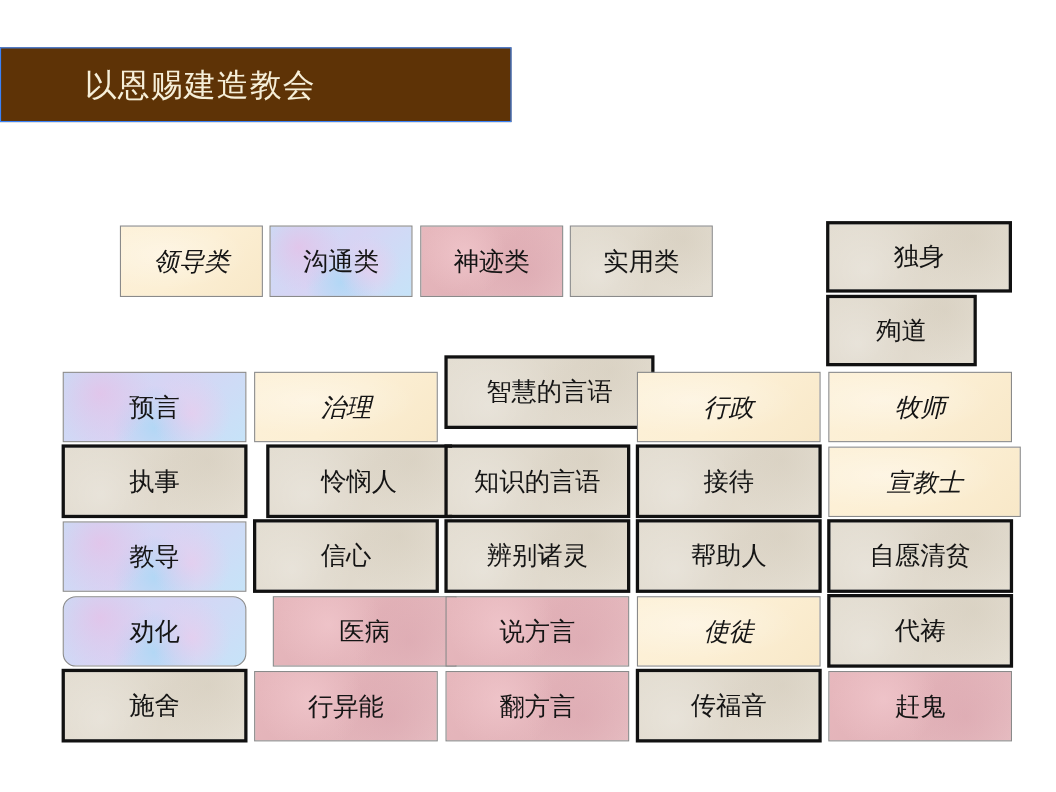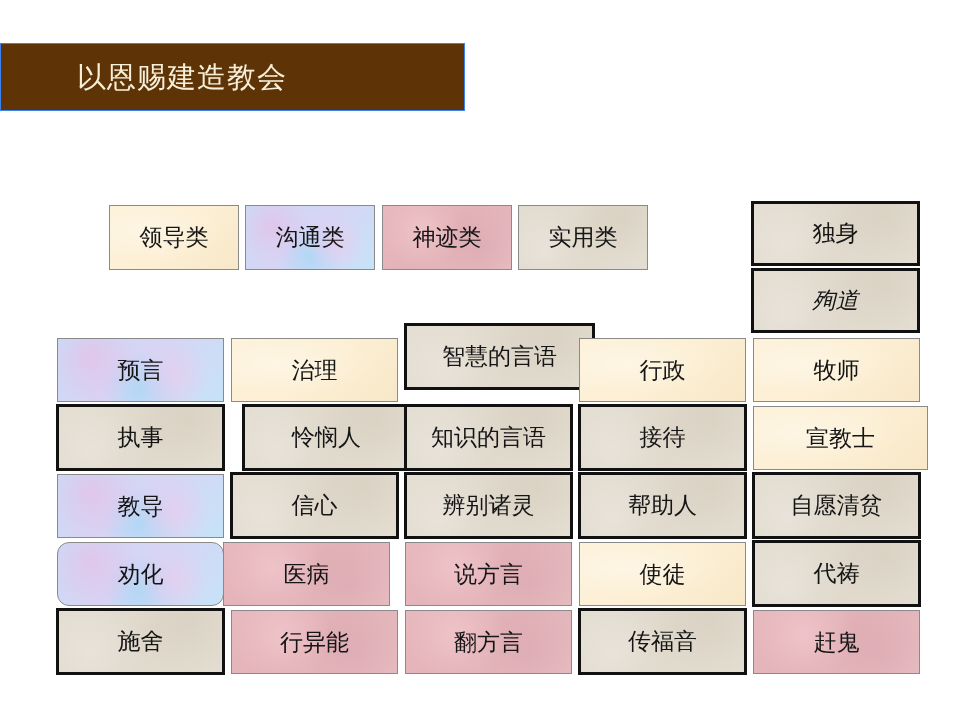--- a/index.html
+++ b/index.html
@@ -20,20 +20,21 @@
     position:absolute; box-sizing:border-box;
     display:flex; align-items:center; justify-content:center;
     font-size:23px; color:#151515; white-space:nowrap;
     border:1px solid #8a8a8a;
   }
   .box.bold { border:3px solid #111; }
   .cat-lead {
     background:
       radial-gradient(ellipse at 30% 40%, rgba(255,255,255,0.35), transparent 60%),
       linear-gradient(135deg, #fdf1d8 0%, #fcefd4 50%, #f8e8c8 100%);
+    font-style: italic;
   }
   .cat-comm {
     background:
       radial-gradient(circle at 20% 30%, rgba(232,190,230,0.7), transparent 35%),
       radial-gradient(circle at 70% 60%, rgba(240,200,235,0.6), transparent 30%),
       radial-gradient(circle at 50% 80%, rgba(170,215,245,0.8), transparent 40%),
       linear-gradient(135deg, #c7def7 0%, #d7d4f4 45%, #c6e3f8 100%);
   }
   .cat-mir {
     background:
@@ -54,42 +55,42 @@
 <div class="title-bar">
   <span class="title-text">以恩赐建造教会</span>
 </div>
 
 <div class="box cat-lead" style="left:109px;top:205px;width:130px;height:65px;">领导类</div>
 <div class="box cat-comm" style="left:245px;top:205px;width:130px;height:65px;">沟通类</div>
 <div class="box cat-mir" style="left:382px;top:205px;width:130px;height:65px;">神迹类</div>
 <div class="box cat-prac" style="left:518px;top:205px;width:130px;height:65px;">实用类</div>
 
 <div class="box cat-prac bold" style="left:751px;top:201px;width:169px;height:65px;">独身</div>
-<div class="box cat-prac bold" style="left:751px;top:268px;width:169px;height:65px;font-style:italic;">殉道</div>
+<div class="box cat-prac bold" style="left:751px;top:268px;width:137px;height:65px;">殉道</div>
 
 <div class="box cat-comm" style="left:57px;top:338px;width:167px;height:64px;">预言</div>
 <div class="box cat-lead" style="left:231px;top:338px;width:167px;height:64px;">治理</div>
 <div class="box cat-prac bold" style="left:404px;top:323px;width:191px;height:67px;">智慧的言语</div>
 <div class="box cat-lead" style="left:579px;top:338px;width:167px;height:64px;">行政</div>
 <div class="box cat-lead" style="left:753px;top:338px;width:167px;height:64px;">牧师</div>
 
 <div class="box cat-prac bold" style="left:56px;top:404px;width:169px;height:67px;">执事</div>
 <div class="box cat-prac bold" style="left:230px;top:404px;width:169px;height:67px;margin-left:12px;">怜悯人</div>
 <div class="box cat-prac bold" style="left:404px;top:404px;width:169px;height:67px;">知识的言语</div>
 <div class="box cat-prac bold" style="left:578px;top:404px;width:169px;height:67px;">接待</div>
 <div class="box cat-lead" style="left:753px;top:406px;width:175px;height:64px;">宣教士</div>
 
 <div class="box cat-comm" style="left:57px;top:474px;width:167px;height:64px;">教导</div>
 <div class="box cat-prac bold" style="left:230px;top:472px;width:169px;height:67px;">信心</div>
 <div class="box cat-prac bold" style="left:404px;top:472px;width:169px;height:67px;">辨别诸灵</div>
 <div class="box cat-prac bold" style="left:578px;top:472px;width:169px;height:67px;">帮助人</div>
 <div class="box cat-prac bold" style="left:752px;top:472px;width:169px;height:67px;">自愿清贫</div>
 
 <div class="box cat-comm" style="left:57px;top:542px;width:167px;height:64px;border-radius:12px;">劝化</div>
-<div class="box cat-mir" style="left:223px;top:542px;width:167px;height:64px;">医病</div>
+<div class="box cat-mir" style="left:248px;top:542px;width:167px;height:64px;">医病</div>
 <div class="box cat-mir" style="left:405px;top:542px;width:167px;height:64px;">说方言</div>
 <div class="box cat-lead" style="left:579px;top:542px;width:167px;height:64px;">使徒</div>
 <div class="box cat-prac bold" style="left:752px;top:540px;width:169px;height:67px;">代祷</div>
 
 <div class="box cat-prac bold" style="left:56px;top:608px;width:169px;height:67px;">施舍</div>
 <div class="box cat-mir" style="left:231px;top:610px;width:167px;height:64px;">行异能</div>
 <div class="box cat-mir" style="left:405px;top:610px;width:167px;height:64px;">翻方言</div>
 <div class="box cat-prac bold" style="left:578px;top:608px;width:169px;height:67px;">传福音</div>
 <div class="box cat-mir" style="left:753px;top:610px;width:167px;height:64px;">赶鬼</div>
 

